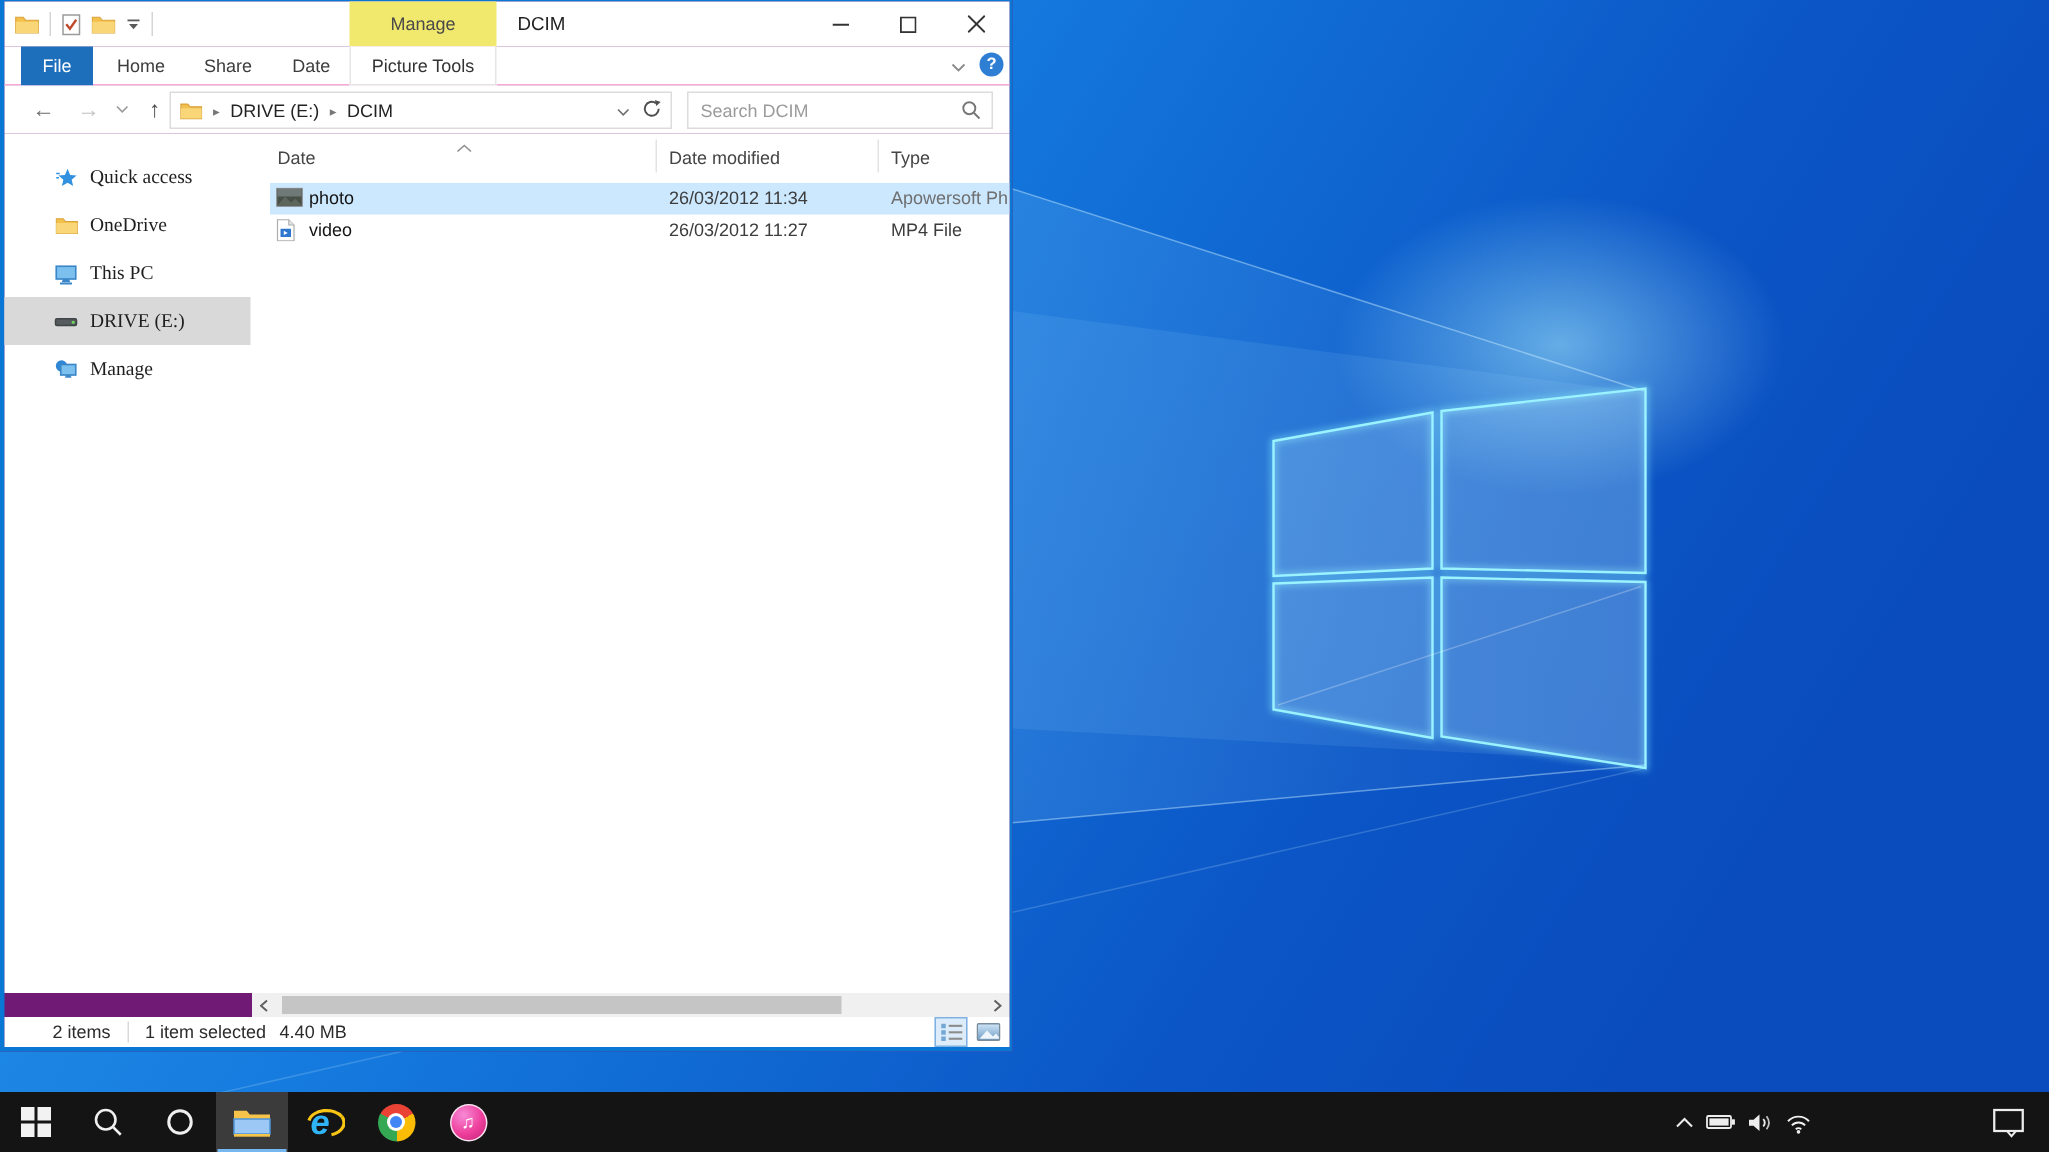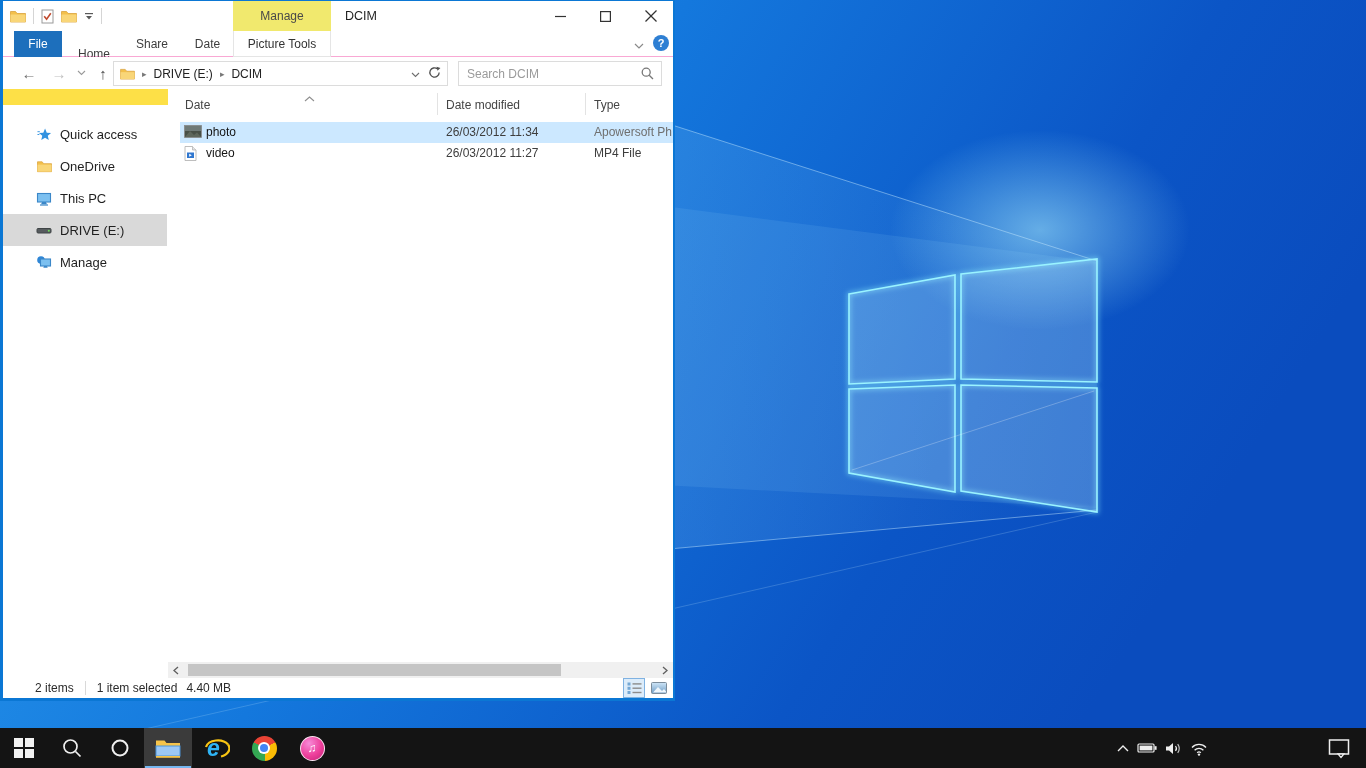--- a/index.html
+++ b/index.html
@@ -1,39 +1,39 @@
 <!DOCTYPE html>
 <html><head>
 <meta charset="utf-8">
 <style>
   * { margin:0; padding:0; box-sizing:border-box; }
   html,body { width:1366px; height:768px; overflow:hidden; font-family:"Liberation Sans", sans-serif; }
   .desktop { position:relative; width:1366px; height:768px; background:#0c5ac8; }
   .wallpaper { position:absolute; left:0; top:0; }
 
   
-  .window { position:absolute; left:0; top:0; width:675px; height:701px; background:#fde047;
+  .window { position:absolute; left:0; top:0; width:675px; height:701px; background:#701a75;
             border:solid #0b77d4; border-width:1px 2px 3px 3px;padding-left:14px; }
   .win-inner { position:absolute; inset:0; }
 
   .titlebar { position:absolute; left:0; top:0; width:100%; height:30px; background:#fff; }
   .qat { position:absolute; left:7px; top:0; height:30px; display:flex; align-items:center; gap:7px; }
   .qat .sep { width:1px; height:16px; background:#d5d5d5; }
   .qat-btn { display:flex; align-items:center; }
   .manage-tab { position:absolute; left:230px; top:0; width:98px; height:30px; background:#f1e96e;
                 display:flex; align-items:center; justify-content:center; font-size:12px; color:#494949; }
   .win-title { position:absolute; left:342px; top:8px; font-size:12.5px; color:#1f1f1f; }
   .win-controls { position:absolute; right:0; top:0; height:30px; display:flex; }
   .win-btn { width:45px; height:30px; display:flex; align-items:center; justify-content:center; }
 
   .tabrow { position:absolute; left:0; top:30px; width:100%; height:26px; background:#fff; border-bottom:1px solid #f9a8d4; }
   .tab { position:absolute; top:0; height:26px; display:flex; align-items:center; justify-content:center;
          font-size:12px; color:#3d3d3d; }
   .tab-file { left:11px; width:48px; background:#1d6fbc; color:#fff; }
-  .tab-home { left:67px; width:48px;margin-top:10px; }
+  .tab-home { left:67px; width:48px; }
   .tab-share { left:124px; width:50px; }
   .tab-view { left:182px; width:45px; }
   .tab-picture { left:230px; width:98px; background:#fff; border:1px solid #e5e5e5; border-top:none; color:#333; }
   .ribbon-collapse { position:absolute; left:630px; top:5px; }
   .help-btn { position:absolute; left:650px; top:4px; width:16px; height:16px; border-radius:50%;
               background:#2e7fd3; color:#fff; font-size:11px; font-weight:bold;
               display:flex; align-items:center; justify-content:center; }
 
   .addressrow { position:absolute; left:0; top:56px; width:100%; height:32px; background:#fff; }
   .navbtn { position:absolute; top:0; height:32px; display:flex; align-items:center; justify-content:center; font-size:15px; }
@@ -41,21 +41,21 @@
               display:flex; align-items:center; font-size:12px; color:#222; }
   .addr-box .crumb-sep { color:#777; font-size:9px; padding:0 7px; }
   .addr-right { margin-left:auto; display:flex; align-items:center; gap:8px; padding-right:6px; }
   .search-box { position:absolute; left:455px; top:4px; width:204px; height:25px; border:1px solid #dcdcdc; background:#fff;
                 display:flex; align-items:center; }
   .search-box input { flex:1; border:none; outline:none; font-size:12px; padding-left:8px; color:#444;
                       font-family:"Liberation Sans", sans-serif; background:transparent; }
   .search-box input::placeholder { color:#9b9b9b; }
   .search-box .mag { padding-right:7px; display:flex; }
 
-  .sidebar { position:absolute; left:0; top:104px; width:165px; height:573px; background:#fff; }
+  .sidebar { position:absolute; left:0; top:88px; width:165px; height:573px; background:#fff;font-family:Liberation Serif, serif; }
   .side-item { position:absolute; left:0; width:164px; height:32px; display:flex; align-items:center; font-size:13px; color:#1f1f1f; }
   .side-item .ic { width:16px; height:16px; margin-left:33px; margin-right:8px; display:flex; align-items:center; justify-content:center; }
   .side-item.selected { background:#d9d9d9; }
 
   .filearea { position:absolute; left:165px; top:88px; width:505px; height:573px; background:#fff; overflow:hidden; }
   .list-header { position:absolute; left:0; top:0; width:100%; height:30px; font-size:12px; color:#454545; }
   .col-label { position:absolute; top:9px; }
   .hdr-sep { position:absolute; top:4px; width:1px; height:22px; background:#e3e3e3; }
   .sort-caret { position:absolute; left:136px; top:2px; }
   .frow { position:absolute; left:0; width:100%; height:21px; font-size:12px; }

